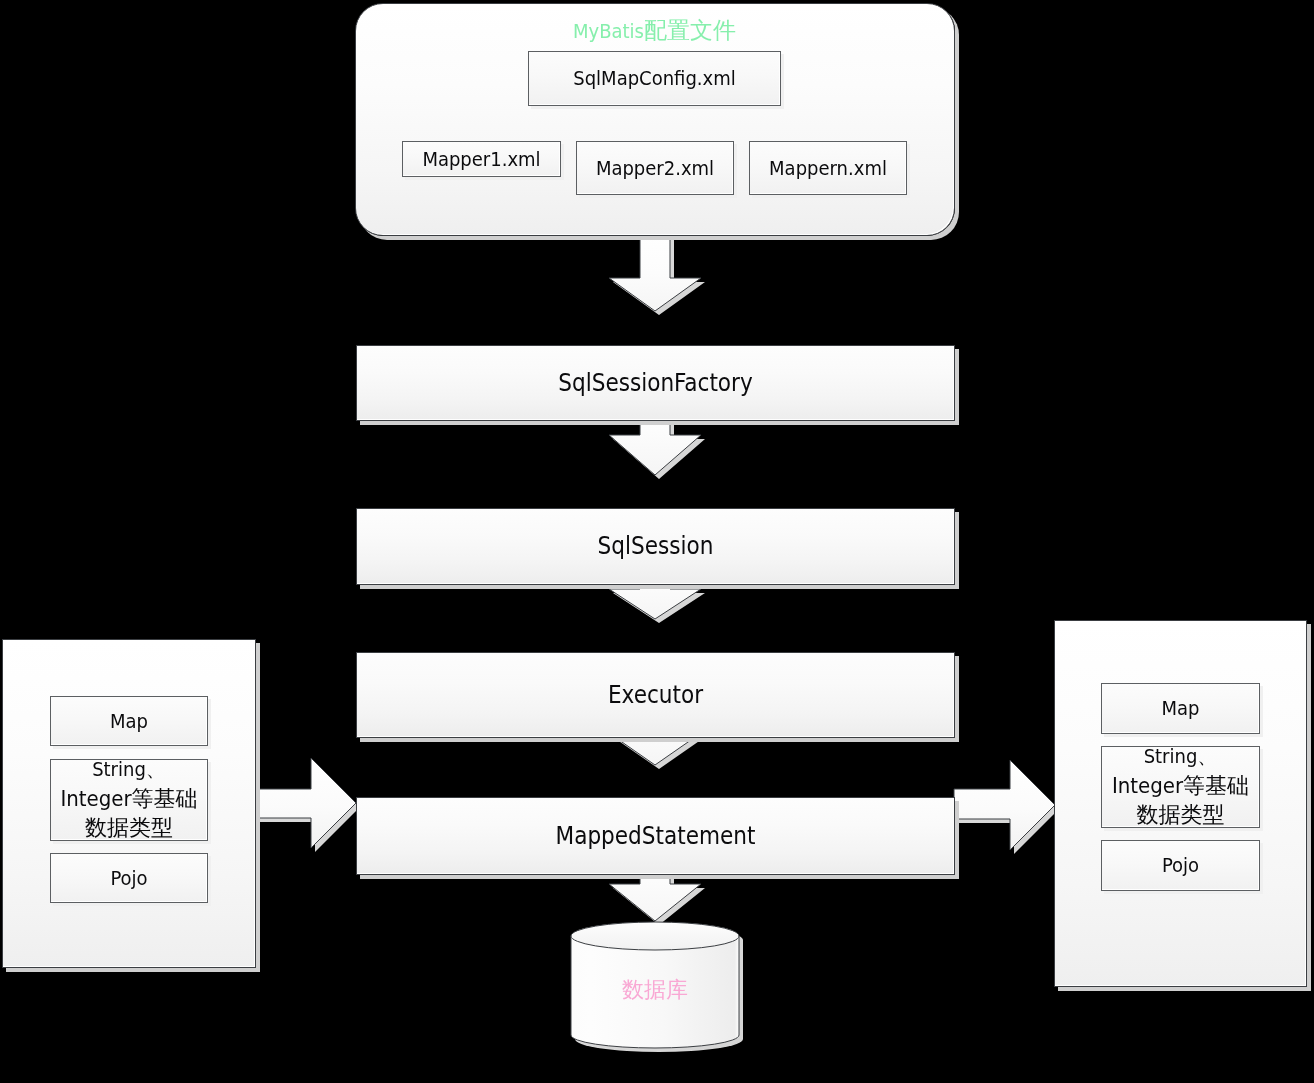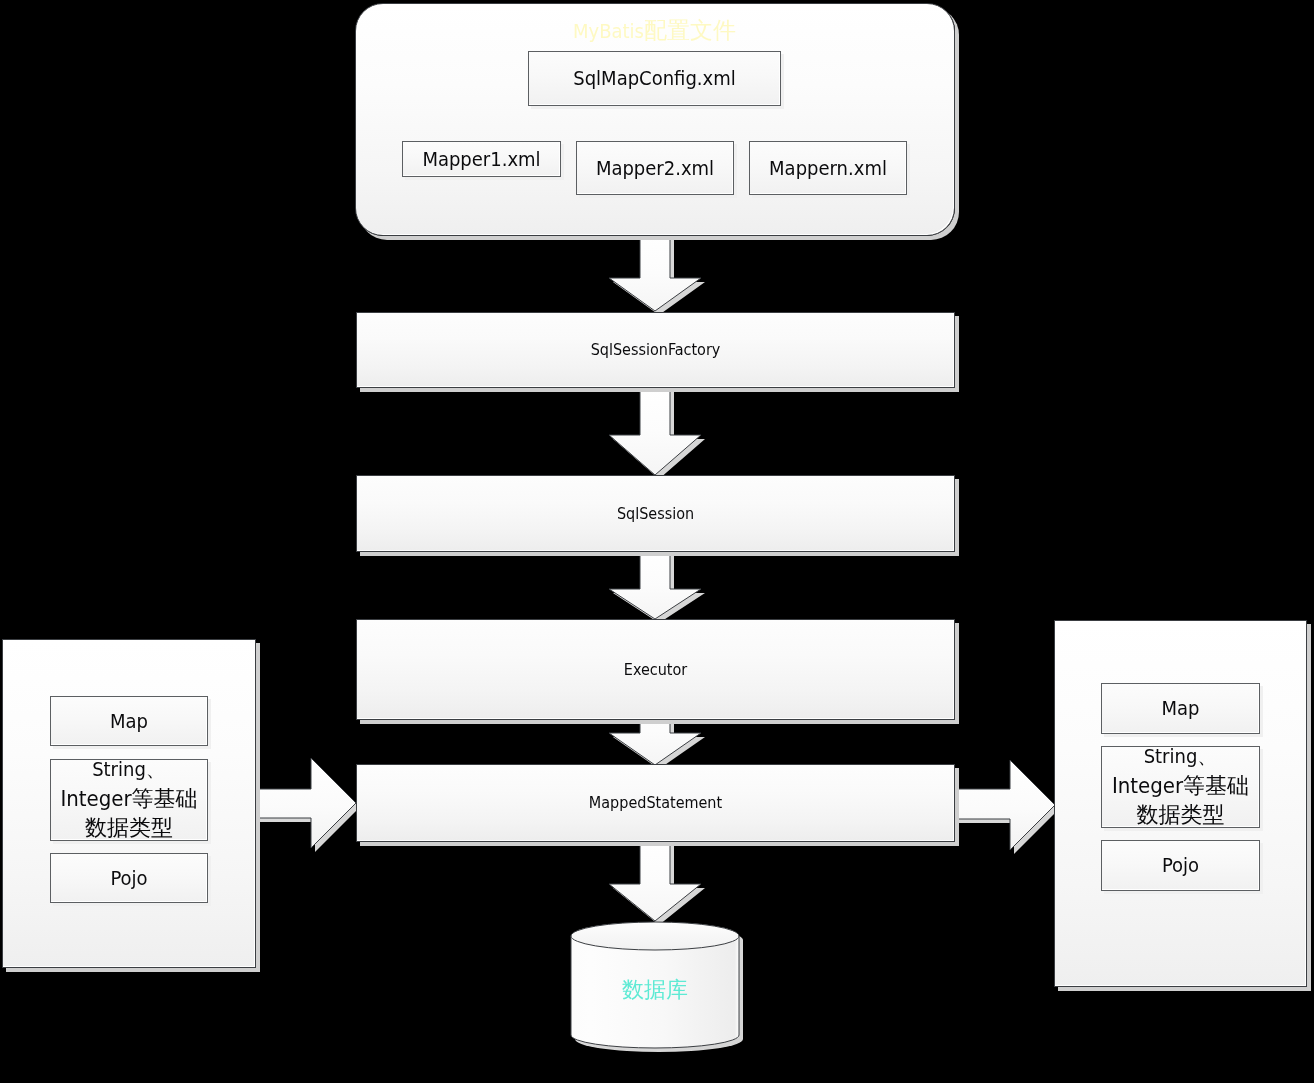--- a/index.html
+++ b/index.html
@@ -18,34 +18,35 @@
   
   .node {
     position:absolute;
     box-sizing:border-box;
     background:linear-gradient(to bottom,#fdfdfd 0%,#fafafa 35%,#f4f4f4 72%,#ededed 100%);
     border:1px solid #3b3e42;
     box-shadow:inset -1px -1px 0 0 #ffffff, 4px 4px 0 0 #cfcfcf;
     display:flex; align-items:center; justify-content:center;
     text-align:left;
     color:#0b0b0d;
-    font-size:16px;
+    font-size:24px;
     line-height:1.45;
+    margin-top:33px;
   }
   .panel { 
     position:absolute;
     box-sizing:border-box;
     background:linear-gradient(to bottom,#ffffff 0%,#fcfcfc 35%,#f6f6f6 72%,#efefef 100%);
     border:1px solid #3b3e42;
     box-shadow:inset -1px -1px 0 0 #ffffff, 4px 4px 0 0 #cfcfcf;
   }
   .rounded { border-radius:28px; }
   .panel-title{
     position:absolute; left:0; right:0; text-align:center;
-    color:#fef9c3; font-size:22px; white-space:nowrap;
+    color:#86efac; font-size:22px; white-space:nowrap;
   }
   .inner {
     position:absolute;
     box-sizing:border-box;
     background:linear-gradient(to bottom,#fcfcfc 0%,#f8f8f8 45%,#f1f1f1 100%);
     border:1px solid #5c5f62;
     box-shadow:inset -1px -1px 0 0 #ffffff, 3px 3px 0 0 #f0f0f0;
     display:flex; align-items:center; justify-content:center;
     text-align:left;
     color:#0b0b0d; font-size:20px; line-height:1.45;
@@ -148,28 +149,28 @@
   <div class="inner" style="left:749px;top:141px;width:158px;height:54px;">
     <span>Mappern.xml</span>
   </div>
 
   <div class="node" style="left:356px;top:312px;width:599px;height:76px;">
     <span>SqlSessionFactory</span>
   </div>
   <div class="node" style="left:356px;top:475px;width:599px;height:77px;">
     <span>SqlSession</span>
   </div>
-  <div class="node" style="left:356px;top:619px;width:599px;height:101px;">
+  <div class="node" style="left:356px;top:619px;width:599px;height:86px;">
     <span>Executor</span>
   </div>
   <div class="node" style="left:356px;top:764px;width:599px;height:78px;">
     <span>MappedStatement</span>
   </div>
 
-  <div class="ttl-cjk" style="position:absolute;left:571px;top:975px;width:168px;text-align:center;font-size:22px;color:#5eead4;">数据库</div>
+  <div class="ttl-cjk" style="position:absolute;left:571px;top:975px;width:168px;text-align:center;font-size:22px;color:#f9a8d4;">数据库</div>
 
   <div class="panel" style="left:2px;top:639px;width:254px;height:329px;"></div>
 
   <div class="inner" style="left:50px;top:696px;width:158px;height:50px;">
     <span>Map</span>
   </div>
   <div class="inner multiline" style="left:50px;top:759px;width:158px;height:82px;flex-direction:column;">
     <span>String、</span>
     <span class="ttl-cjk">Integer等基础</span>
     <span class="ttl-cjk">数据类型</span>

